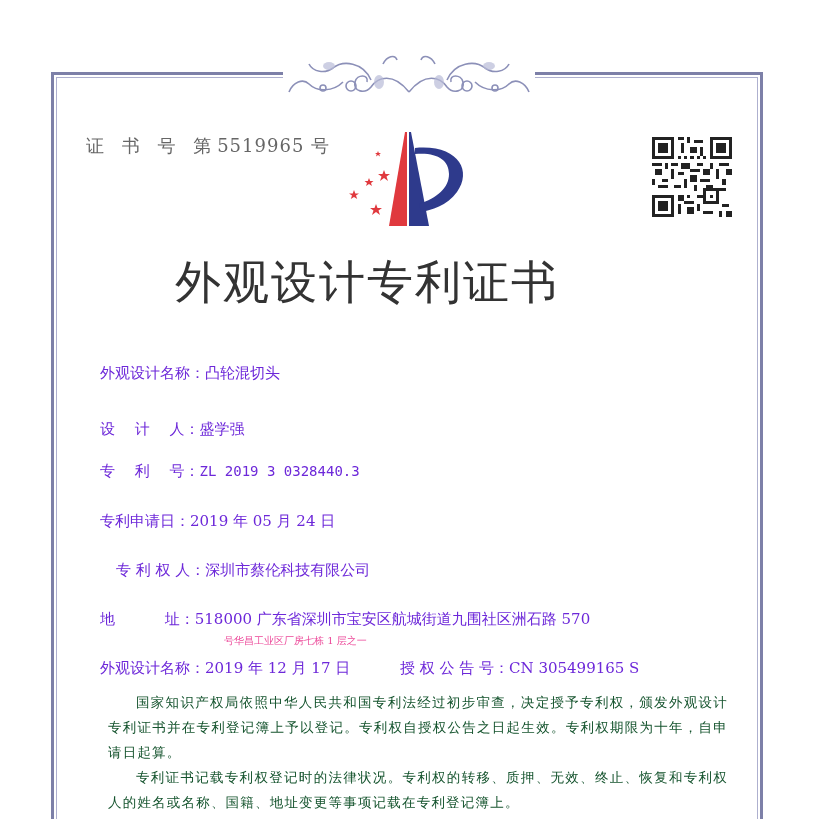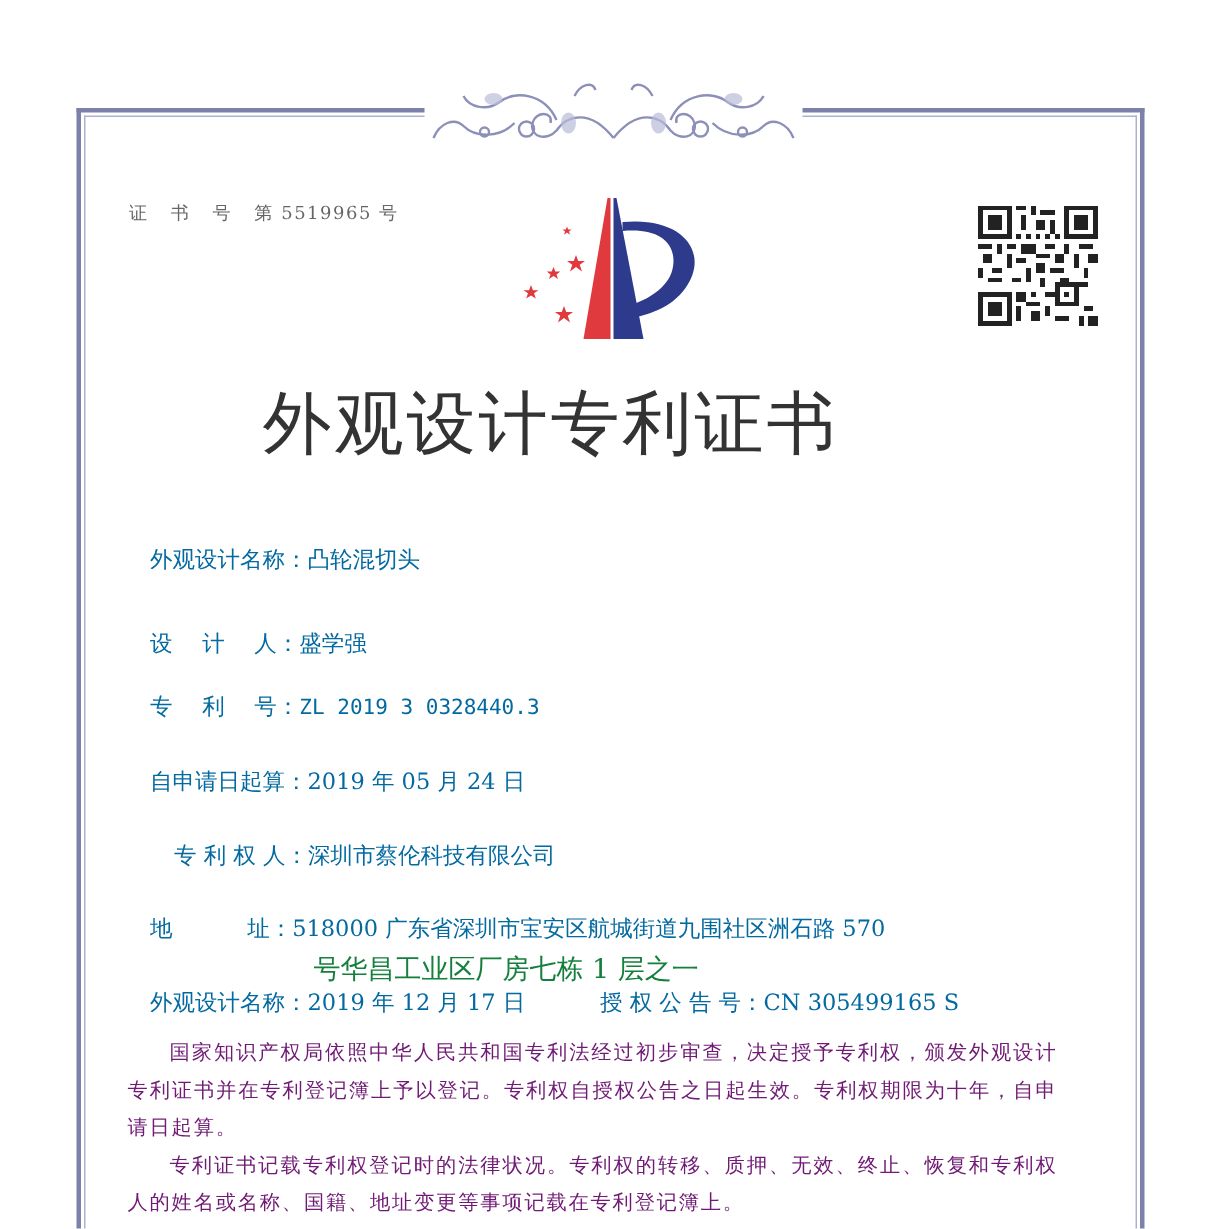--- a/index.html
+++ b/index.html
@@ -6,37 +6,37 @@
   body { width: 819px; height: 819px; position: relative; overflow: hidden;
          font-family: "DejaVu Serif", "Liberation Serif", serif; color: #4a4a4a; }
 
   .frame-outer { position: absolute; left: 51px; top: 72px; width: 712px; height: 800px;
                  border-top: 3px solid #7d80a8; border-left: 3px solid #7d80a8; border-right: 3px solid #7d80a8; box-sizing: border-box; }
   .frame-inner { position: absolute; left: 56px; top: 77px; width: 702px; height: 800px;
                  border-top: 1px solid #aeb0cf; border-left: 1px solid #aeb0cf; border-right: 1px solid #aeb0cf; box-sizing: border-box; }
 
   .ornament { position: absolute; left: 283px; top: 52px; width: 252px; height: 46px; background: #fff; }
 
-  .cert-no { position: absolute; left: 86px; top: 134px; font-size: 12px; color: #666; letter-spacing: 1px; }
+  .cert-no { position: absolute; left: 86px; top: 134px; font-size: 18px; color: #666; letter-spacing: 1px; }
   .cert-no .sp { letter-spacing: 6px; }
 
   .logo { position: absolute; left: 345px; top: 130px; width: 130px; height: 100px; }
   .qr { position: absolute; left: 652px; top: 136px; width: 80px; height: 82px; }
 
   .title { position: absolute; left: 0; width: 734px; top: 252px; text-align: center;
            font-family: "DejaVu Sans", "Liberation Sans", sans-serif; font-size: 46px; color: #333;
            letter-spacing: 2px; font-weight: normal; }
 
-  .field { position: absolute; left: 100px; font-size: 15px; color: #0369a1; white-space: nowrap; }
+  .field { position: absolute; left: 100px; font-size: 15px; color: #6d28d9; white-space: nowrap; }
   .field .label { display: inline-block; }
   .field .value { display: inline-block; }
   .mono { font-family: "DejaVu Sans Mono", "Liberation Mono", monospace; font-size: 14px; }
-  .addr2 { position: absolute; left: 209px; font-size: 18px; color: #15803d; white-space: nowrap; }
+  .addr2 { position: absolute; left: 224px; font-size: 10px; color: #ec4899; white-space: nowrap; }
 
-  .para { position: absolute; left: 85px; width: 620px; font-size: 13.5px; line-height: 25px; color: #701a75;
+  .para { position: absolute; left: 108px; width: 620px; font-size: 13.5px; line-height: 25px; color: #14532d;
           text-indent: 28px; letter-spacing: 1.2px; text-align: justify; }
 </style>
 </head>
 <body>
 
 <div class="frame-outer"></div>
 <div class="frame-inner"></div>
 
 <svg class="ornament" viewBox="0 0 252 46">
   <g fill="none" stroke="#8c90b8" stroke-width="1.6">
@@ -150,21 +150,21 @@
 
 <div class="field" style="top:420px;">
   <span class="label">设　 计　 人：</span><span class="value">盛学强</span>
 </div>
 
 <div class="field" style="top:462px;">
   <span class="label">专　 利　 号：</span><span class="value mono">ZL 2019 3 0328440.3</span>
 </div>
 
 <div class="field" style="top:512px;">
-  <span class="label">自申请日起算：</span><span class="value">2019 年 05 月 24 日</span>
+  <span class="label">专利申请日：</span><span class="value">2019 年 05 月 24 日</span>
 </div>
 
 <div class="field" style="top:561px;margin-left:16px;">
   <span class="label">专 利 权 人：</span><span class="value">深圳市蔡伦科技有限公司</span>
 </div>
 
 <div class="field" style="top:610px;">
   <span class="label">地　　　 址：</span><span class="value">518000 广东省深圳市宝安区航城街道九围社区洲石路 570</span>
 </div>
 <div class="addr2" style="top:634px;">号华昌工业区厂房七栋 1 层之一</div>

